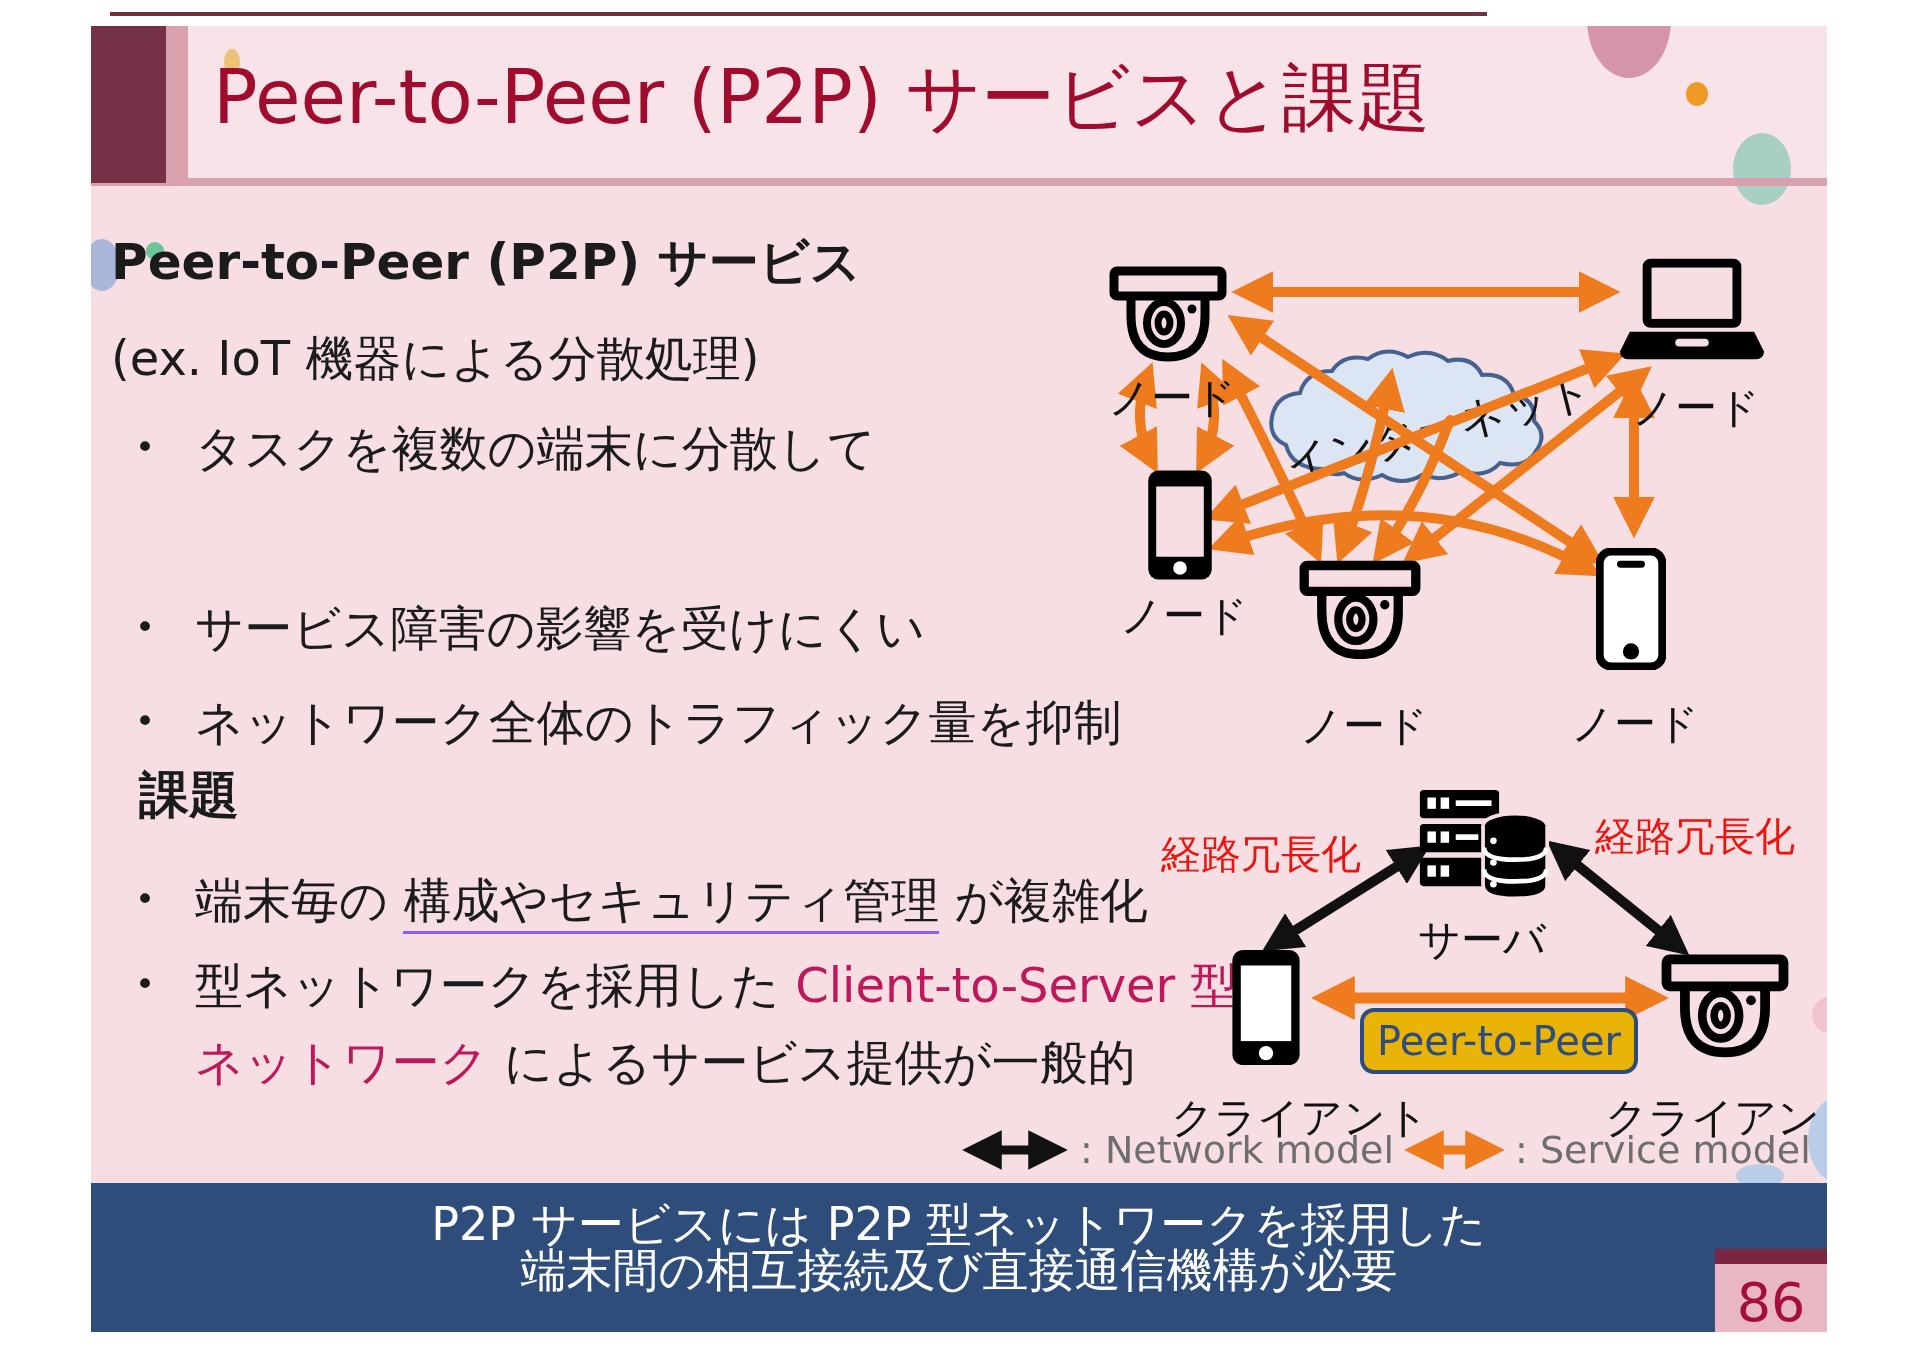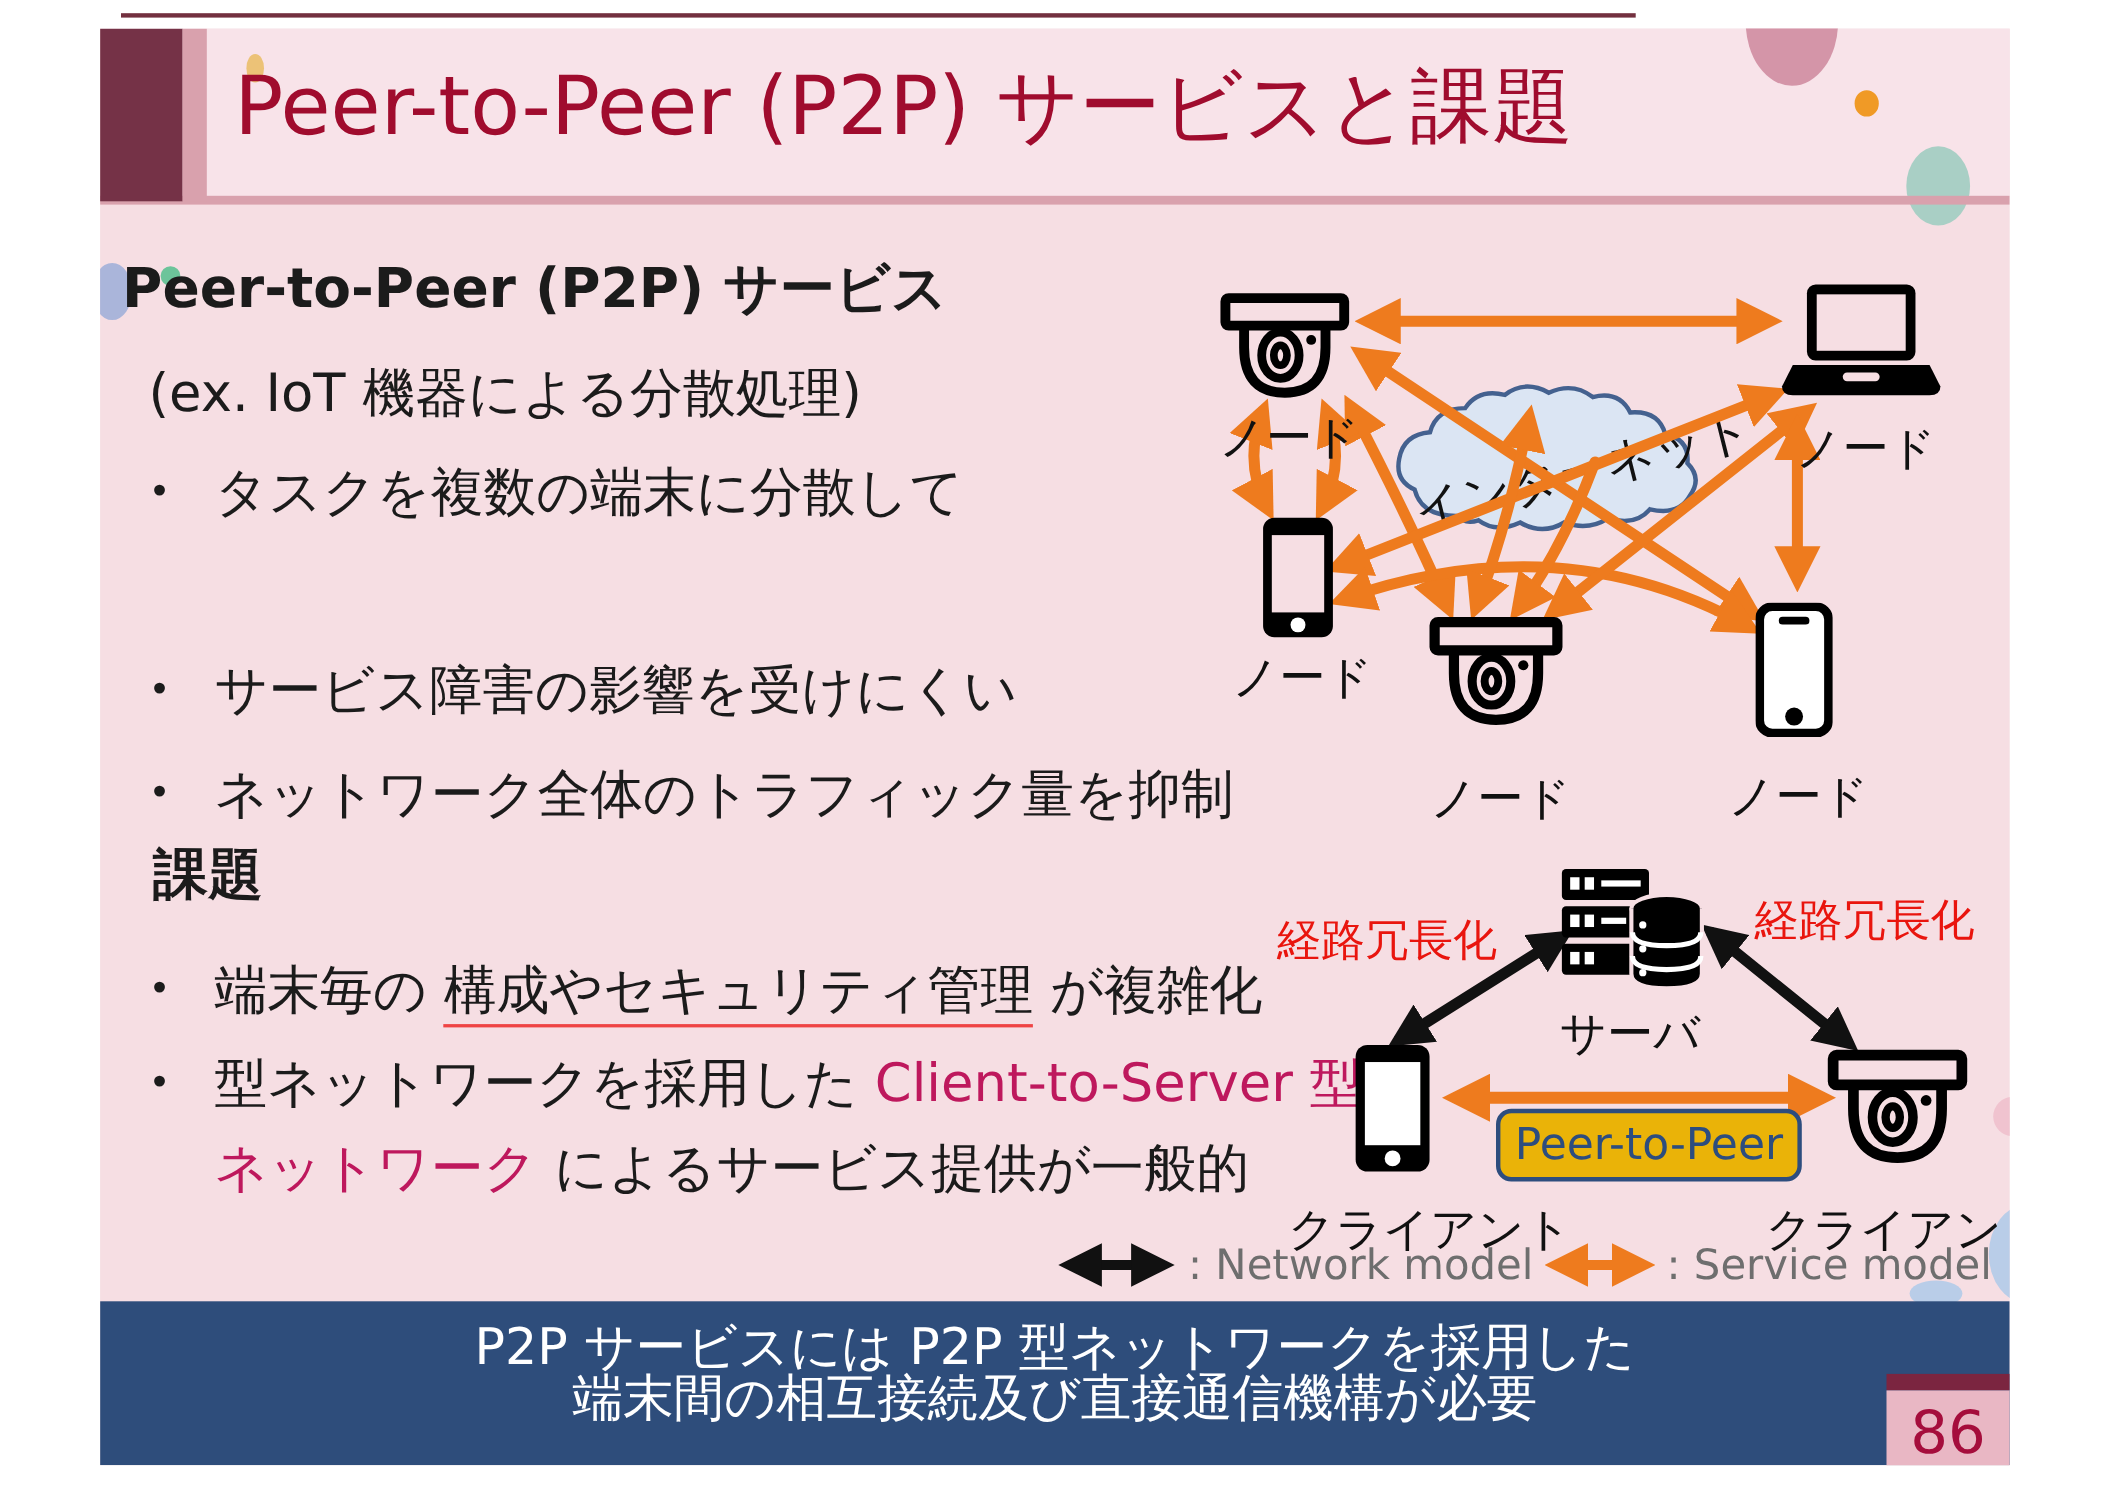--- a/index.html
+++ b/index.html
@@ -10,21 +10,21 @@
   .topline{position:absolute;left:110px;top:12px;width:1377px;height:4px;background:#73303f;}
   .title-banner-bg{left:97px;top:0;width:1639px;height:157px;background:#f8e3e9;}
   .title-block{left:0;top:0;width:75px;height:157px;background:#753247;}
   .rose-vbar{left:75px;top:0;width:22px;height:157px;background:#d9a1ad;}
   .rose-hline{left:0;top:152px;width:1736px;height:8px;background:#d9a1ad;}
   .slide-title{left:122px;top:24px;font-size:74px;line-height:95px;color:#a00c2e;font-weight:400;white-space:nowrap;}
   .ellipse{border-radius:50%;}
   .jp{color:#1b1b1b;font-size:48px;line-height:54px;white-space:nowrap;}
   .jp-bold{color:#1b1b1b;font-size:50px;line-height:56px;font-weight:700;white-space:nowrap;}
   .bullet{color:#1b1b1b;font-size:34px;line-height:40px;}
-  .uline{border-bottom:3px solid #ef4444;padding-bottom:3px;}
+  .uline{border-bottom:3px solid #8b5cf6;padding-bottom:3px;}
   .red{color:#be185d;}
   .node-label{font-size:42px;color:#111;text-align:center;white-space:nowrap;}
   .cloud-label{font-size:44px;color:#111;text-align:center;white-space:nowrap;transform:rotate(-14deg);}
   .red-label{font-size:40px;color:#e9150e;white-space:nowrap;}
   .cs-label{font-size:42px;color:#111;text-align:left;white-space:nowrap;}
   .p2p-box{left:1269px;top:982px;width:270px;height:58px;background:#eab308;border:4px solid #2d4d7e;border-radius:14px;
            display:flex;align-items:center;justify-content:center;font-size:40px;color:#2d4d7e;font-weight:500;}
   .legend-text{font-size:38px;color:#6e6e6e;white-space:nowrap;line-height:44px;}
   .banner{left:0;top:1157px;width:1736px;height:149px;background:#2e4d7b;}
   .banner-line{left:0;width:1736px;text-align:center;color:#ffffff;font-size:46px;line-height:52px;white-space:nowrap;}
@@ -52,21 +52,21 @@
     <div class="abs slide-title">Peer-to-Peer (P2P) サービスと課題</div>
 
     <div class="abs ellipse" style="left:-7px;top:213px;width:36px;height:52px;background:#aab5da;"></div>
     <div class="abs ellipse" style="left:55px;top:216px;width:18px;height:18px;background:#6cc49a;"></div>
 
     <div class="abs ellipse" style="left:1717px;top:1069px;width:70px;height:90px;background:#b9cde8;"></div>
     <div class="abs ellipse" style="left:1645px;top:1138px;width:48px;height:24px;background:#b9cde8;"></div>
     <div class="abs ellipse" style="left:1721px;top:971px;width:36px;height:36px;background:#f0c3cf;"></div>
 
     <div class="abs jp-bold" style="left:20px;top:208px;">Peer-to-Peer (P2P) サービス</div>
-    <div class="abs jp" style="left:20px;top:305px;margin-left:24px;">(ex. IoT 機器による分散処理)</div>
+    <div class="abs jp" style="left:20px;top:305px;">(ex. IoT 機器による分散処理)</div>
 
     <div class="abs bullet" style="left:44px;top:401px;">•</div>
     <div class="abs jp" style="left:104px;top:395px;">タスクを複数の端末に分散して</div>
 
     <div class="abs bullet" style="left:44px;top:581px;">•</div>
     <div class="abs jp" style="left:104px;top:575px;">サービス障害の影響を受けにくい</div>
 
     <div class="abs bullet" style="left:44px;top:675px;">•</div>
     <div class="abs jp" style="left:104px;top:669px;">ネットワーク全体のトラフィック量を抑制</div>
 

